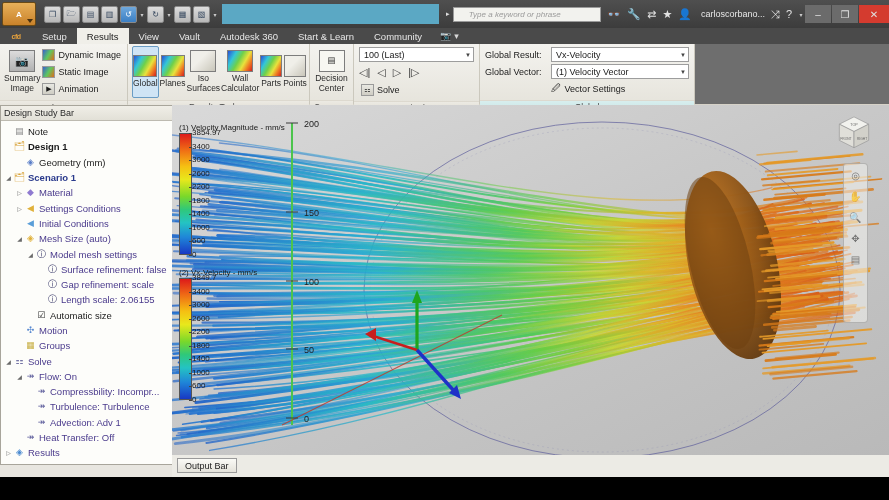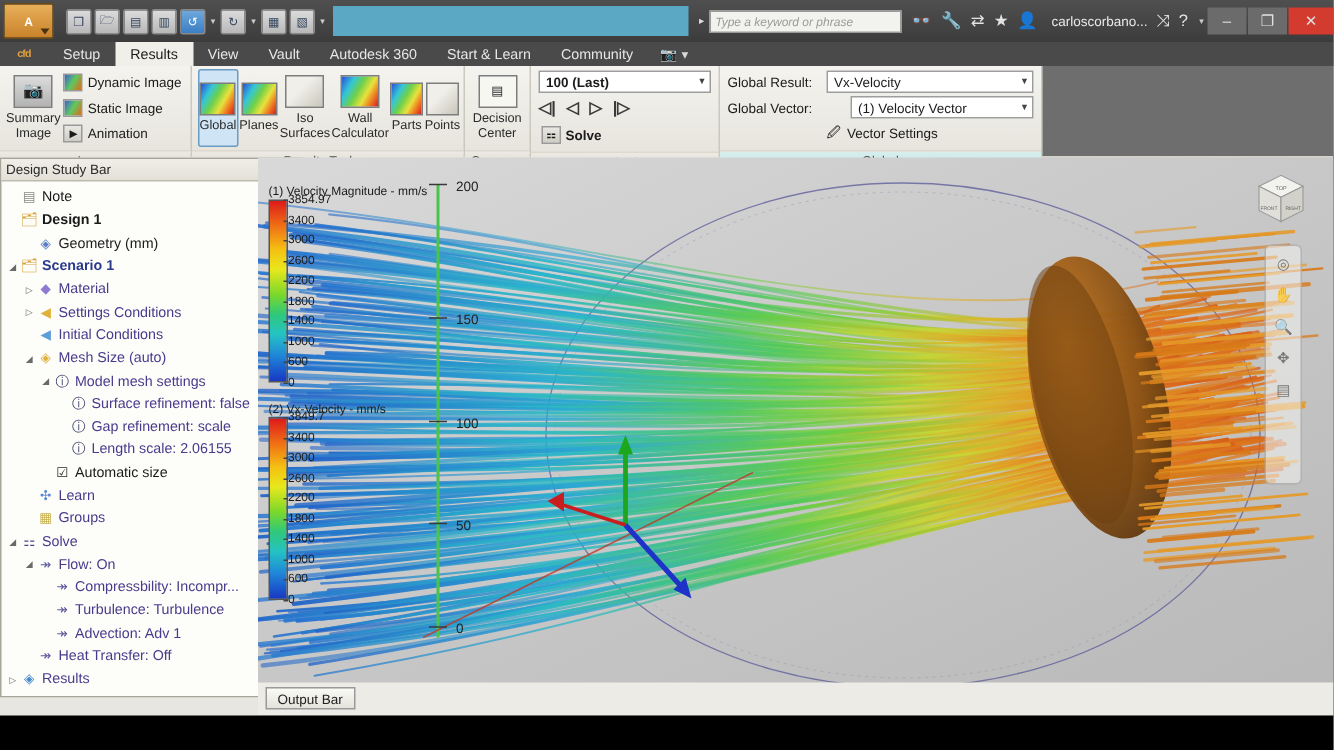--- a/index.html
+++ b/index.html
@@ -31,22 +31,22 @@
   .qat{display:flex;align-items:center;gap:2px;margin-left:8px;}
   .qicon{
     width:17px;height:17px;background:linear-gradient(#dcdcdc,#b8b8b8);
     border:1px solid #8a8a8a;border-radius:2px;display:flex;align-items:center;
     justify-content:center;font-size:8px;color:#33455c;
   }
   .qicon.blue{background:linear-gradient(#6fa8dc,#3b7fc4);color:#fff;}
   .qcaret{font-size:6px;color:#ccc;width:6px;text-align:center;}
   .titlefill{flex:1;height:20px;background:#5ba8c4;margin:0 4px;}
   .searchbox{
-    width:128px;height:15px;background:#f2f2ee;border:1px solid #9a9a9a;
-    font-size:8px;color:#9a9a9a;font-style:italic;padding:0 3px;line-height:14px;
+    width:148px;height:15px;background:#f2f2ee;border:1px solid #9a9a9a;
+    font-size:8px;color:#9a9a9a;font-style:italic;padding:0 15px;line-height:14px;
     white-space:nowrap;overflow:hidden;
   }
   .searcharrow{width:10px;text-align:center;font-size:7px;color:#ddd;}
   .tbicons{display:flex;align-items:center;gap:6px;margin-left:7px;}
   .tbicon{font-size:11px;color:#e2e2e2;line-height:1;}
   .username{font-size:9px;color:#e8e8e8;margin-left:3px;white-space:nowrap;}
   .wbtns{display:flex;align-items:center;margin-left:auto;}
   .wbtn{width:26px;height:18px;display:flex;align-items:center;justify-content:center;
     font-size:10px;color:#e0e0e0;background:#6b6b6b;margin-left:1px;}
   .wbtn.close{background:#d43b2f;width:30px;}
@@ -280,21 +280,21 @@
           <div class="thumb doc">▤</div>
           <span>Decision</span>
           <span>Center</span>
         </div>
       </div>
       <div class="glabel">Compare</div>
     </div>
 
 
     <div class="group" style="width:126px;">
-      <div class="gbody" style="flex-direction:column;align-items:stretch;justify-content:center;gap:2px;padding:3px 5px;font-weight:bold;">
+      <div class="gbody" style="flex-direction:column;align-items:stretch;justify-content:center;gap:2px;padding:3px 5px;">
         <div class="combo">
           <span>100 (Last)</span>
           <span class="car">▼</span>
         </div>
         <div class="navrow">
           <span class="navbtn">◁|</span>
           <span class="navbtn">◁</span>
           <span class="navbtn">▷</span>
           <span class="navbtn">|▷</span>
         </div>
@@ -308,21 +308,21 @@
 
     <div class="group" style="width:215px;">
       <div class="gbody" style="flex-direction:column;align-items:stretch;justify-content:center;gap:2px;padding:3px 5px;">
         <div style="display:flex;align-items:center;gap:4px;">
           <span class="fieldlbl" style="width:62px;">Global Result:</span>
           <div class="combo" style="flex:1;">
             <span>Vx-Velocity</span>
             <span class="car">▼</span>
           </div>
         </div>
-        <div style="display:flex;align-items:center;gap:20px;">
+        <div style="display:flex;align-items:center;gap:4px;">
           <span class="fieldlbl" style="width:62px;">Global Vector:</span>
           <div class="combo" style="flex:1;">
             <span>(1) Velocity Vector</span>
             <span class="car">▼</span>
           </div>
         </div>
         <div class="vecset">
           <span style="width:62px;"></span>
           <span>🖉</span>
           <span>Vector Settings</span>
@@ -404,21 +404,21 @@
           <span class="tlabel purple">Length scale: 2.06155</span>
         </div>
         <div class="trow" style="padding-left: 25px;">
           <span class="exp"></span>
           <span class="ti" style="color: rgb(42, 42, 42);">☑</span>
           <span class="tlabel ">Automatic size</span>
         </div>
         <div class="trow" style="padding-left: 14px;">
           <span class="exp"></span>
           <span class="ti" style="color: rgb(90, 138, 208);">✣</span>
-          <span class="tlabel purple">Learn</span>
+          <span class="tlabel purple">Motion</span>
         </div>
         <div class="trow" style="padding-left: 14px;">
           <span class="exp"></span>
           <span class="ti" style="color: rgb(200, 176, 72);">▦</span>
           <span class="tlabel purple">Groups</span>
         </div>
         <div class="trow" style="padding-left: 3px;">
           <span class="exp">◢</span>
           <span class="ti" style="color: rgb(74, 74, 138);">⚏</span>
           <span class="tlabel purple">Solve</span>

